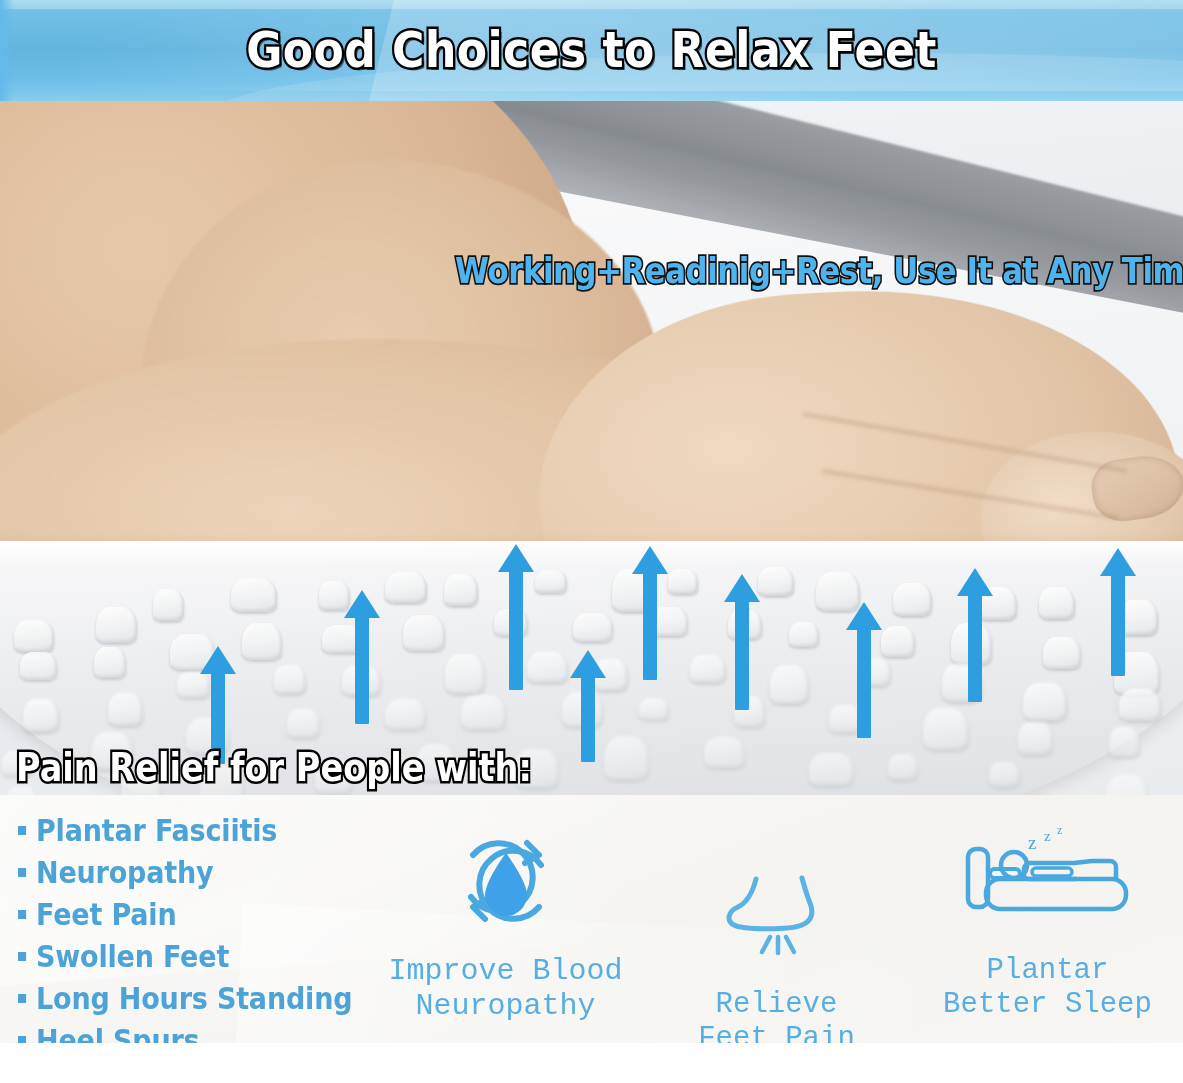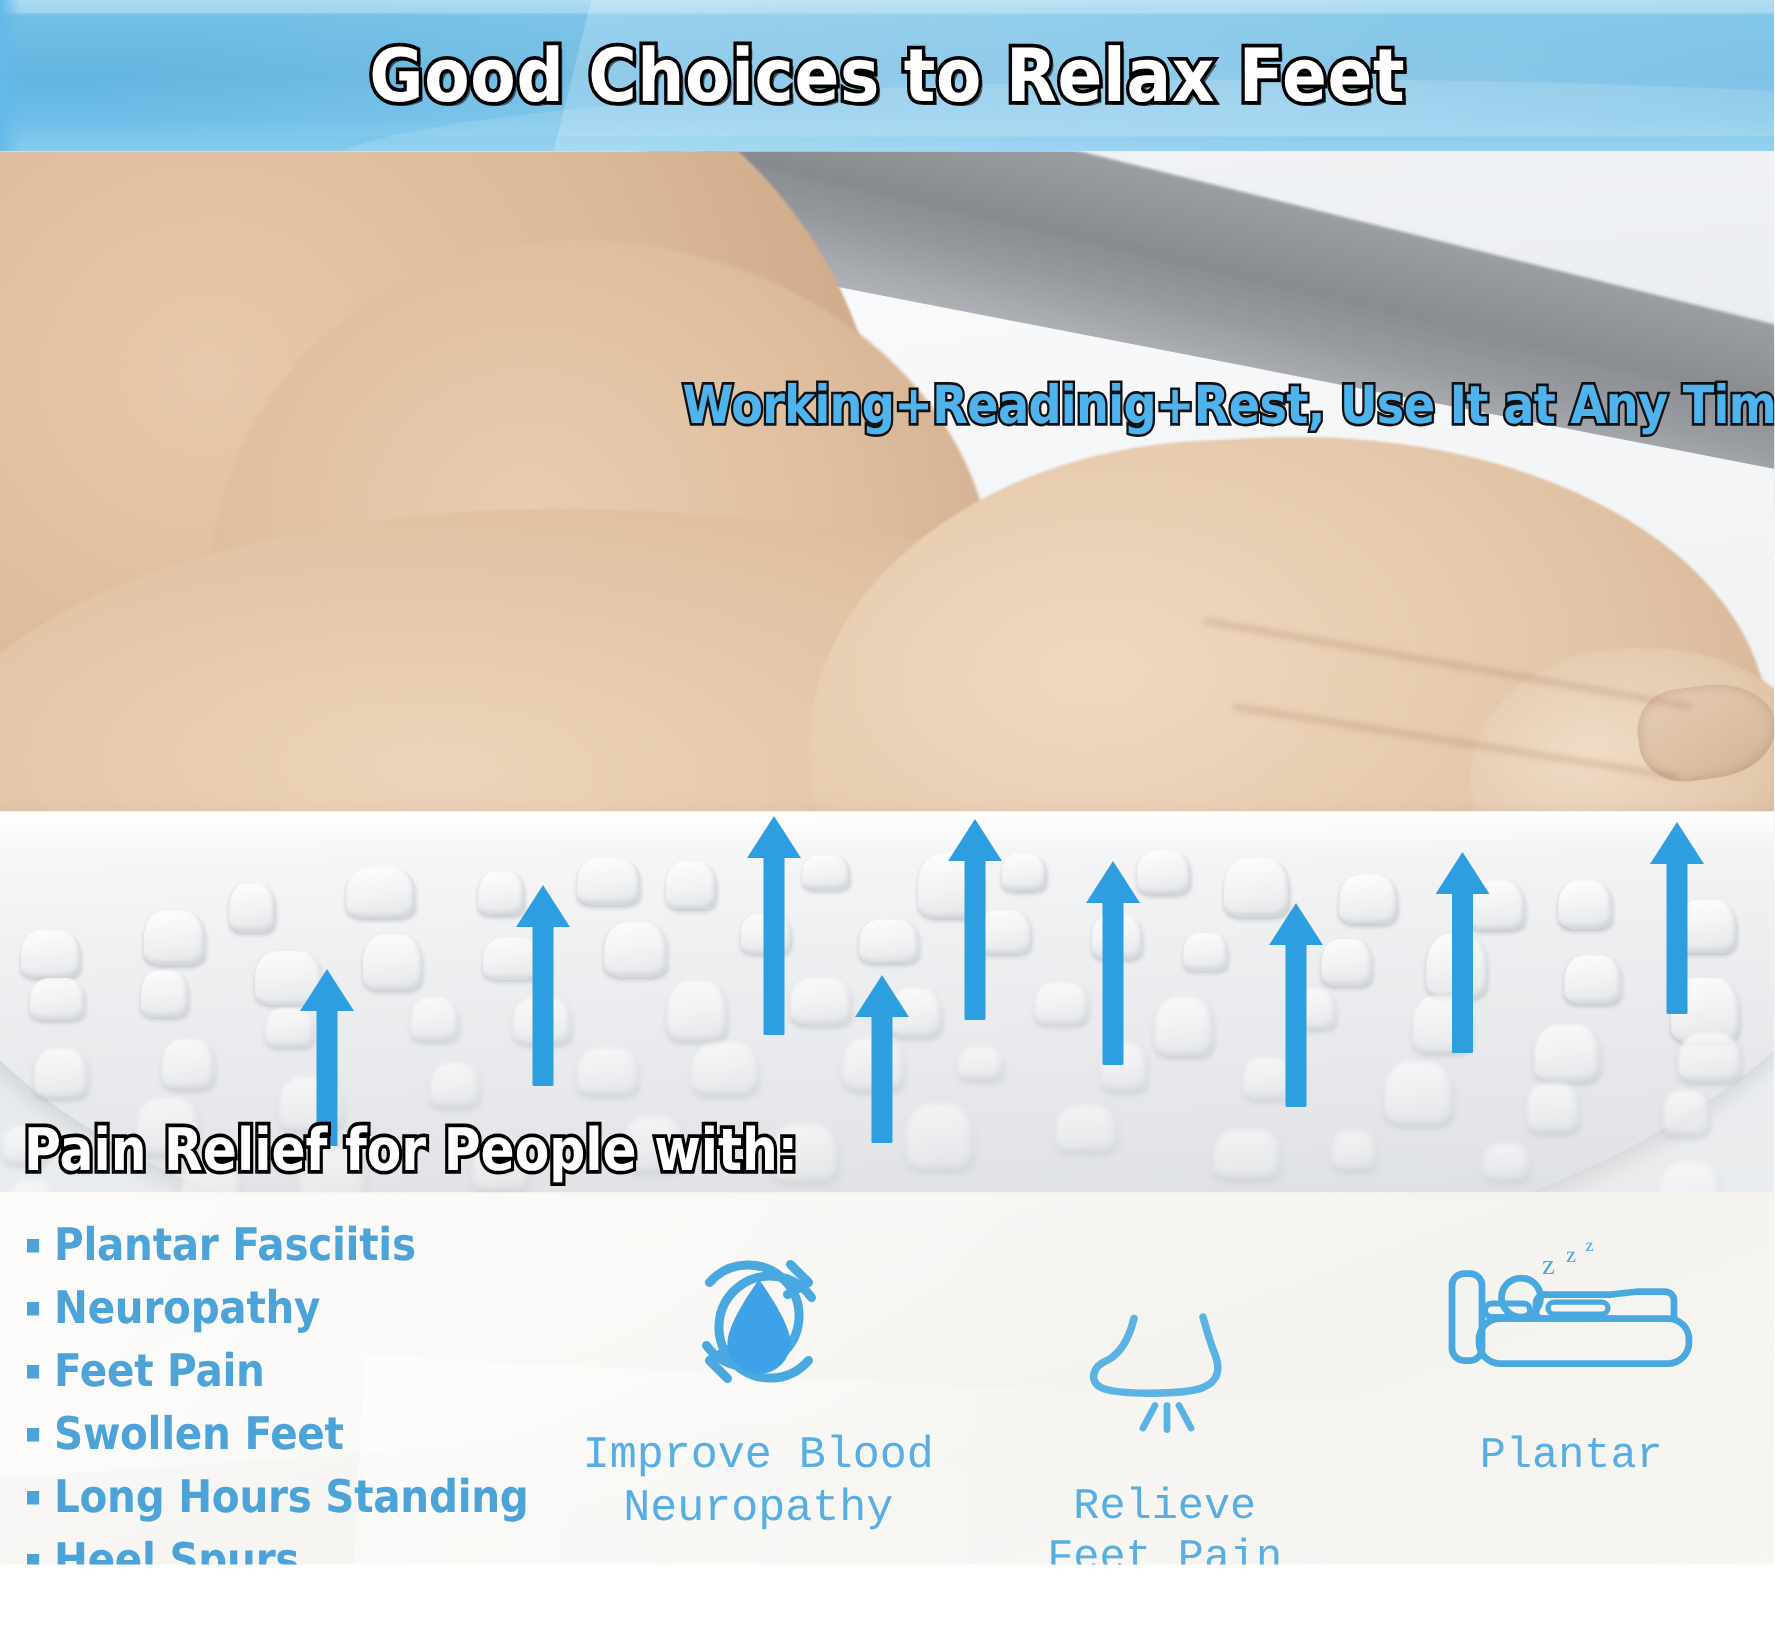--- a/index.html
+++ b/index.html
@@ -548,19 +548,20 @@
             <rect x="26" y="54" width="140" height="30" rx="14" stroke="#4aa8e0" stroke-width="4.5" fill="none"></rect>
             <circle cx="54" cy="40" r="13" stroke="#4aa8e0" stroke-width="4.5" fill="none"></circle>
             <rect x="30" y="44" width="30" height="9" rx="4.5" stroke="#4aa8e0" stroke-width="4" fill="none"></rect>
             <path d="M70 38 h44 l18 -2 h18 a6 6 0 0 1 6 6 v12" stroke="#4aa8e0" stroke-width="4.5" fill="none" stroke-linecap="round" stroke-linejoin="round"></path>
             <path d="M70 38 a6 6 0 0 0 -6 6 v6 a4 4 0 0 0 4 4 h48" stroke="#4aa8e0" stroke-width="4.5" fill="none" stroke-linecap="round" stroke-linejoin="round"></path>
             <rect x="72" y="43" width="40" height="8" rx="4" stroke="#4aa8e0" stroke-width="3.5" fill="none"></rect>
           </svg>
         </div>
         <div class="flabel">
           <div>Plantar</div>
+          <div>Better Sleep</div>
         </div>
       </div>
 
     </div>
   </div>
 
 </div>
 
 </body></html>

